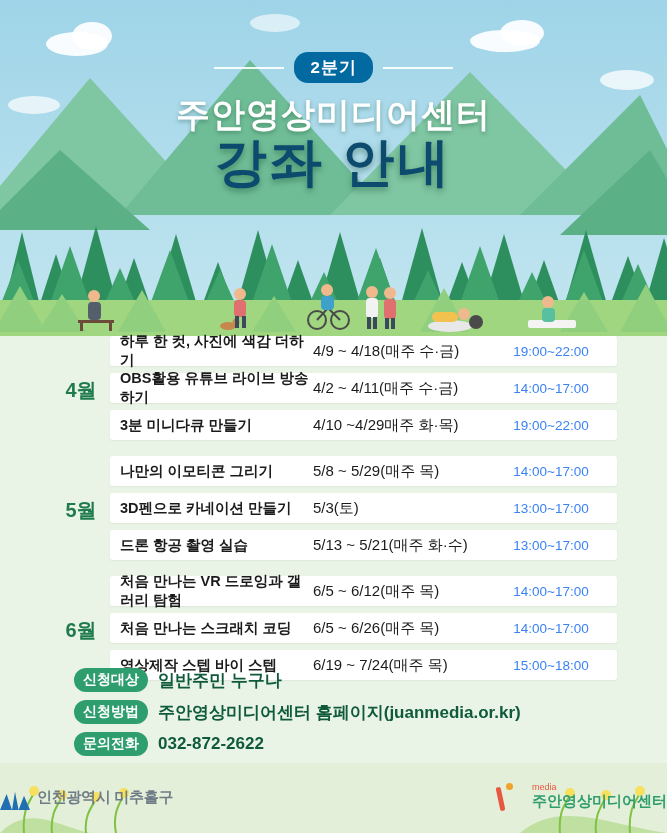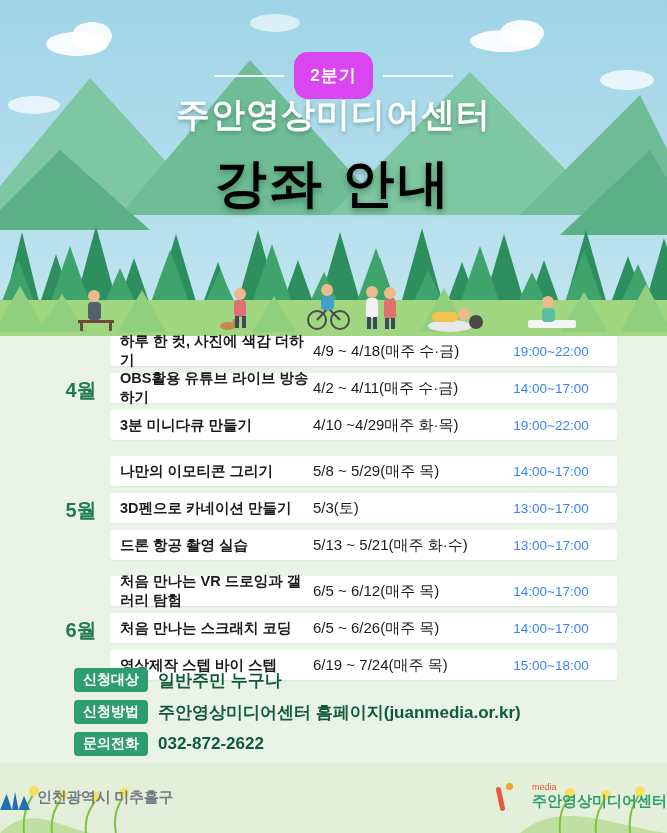--- a/index.html
+++ b/index.html
@@ -32,34 +32,35 @@
     position:absolute; left:0; width:667px;
   }
 
   
   .badge-wrap {
     position:absolute; top:52px; left:0; width:667px;
     display:flex; align-items:center; justify-content:center; gap:10px;
   }
   .badge-line { width:70px; height:2px; background:#ffffff; opacity:.9; }
   .badge {
-    background:#d946ef; color:#ffffff;
+    background:#0369a1; color:#ffffff;
     font-size:17px; font-weight:bold;
-    padding:12px 16px; border-radius:14px;
+    padding:4px 16px; border-radius:14px;
     letter-spacing:1px;
+    font-family:Liberation Mono, monospace;
   }
   .title1 {
     position:absolute; top:92px; left:0; width:667px;
     text-align:center; color:#ffffff;
     font-size:34px; font-weight:bold; letter-spacing:1px;
     text-shadow: 0 2px 4px rgba(0,60,30,.35);
   }
   .title2 {
-    position:absolute; top:149px; left:0; width:667px;
-    text-align:center; color:#000000;
+    position:absolute; top:128px; left:0; width:667px;
+    text-align:center; color:#0c4a6e;
     font-size:52px; font-weight:bold; letter-spacing:3px;
     text-shadow: 0 3px 6px rgba(0,60,30,.4);
   }
 
   
   .table-area {
     position:absolute; left:52px; top:336px; width:565px;
   }
   .month-block { display:flex; margin-bottom:12px; }
   .month-label {
@@ -81,21 +82,21 @@
   .c-name { flex:1; font-size:14.5px; font-weight:bold; color:#1b1b1b; }
   .c-date { width:182px; font-size:15px; color:#1b1b1b; }
   .c-time { width:112px; text-align:center; font-size:13.5px; color:#3b82f6; }
 
   
   .info { position:absolute; left:74px; top:668px; width:560px; }
   .info-row { display:flex; align-items:center; margin-bottom:8px; }
   .info-tag {
     background:#2f9e6e; color:#fff;
     font-size:14px; font-weight:bold;
-    padding:3px 9px; border-radius:4px;
+    padding:3px 9px; border-radius:12px;
     margin-right:10px; white-space:nowrap;
   }
   .info-val { font-size:17px; font-weight:bold; color:#0f5a3a; }
 
   
   .footer {
     position:absolute; left:0; bottom:22px; width:667px;
     display:flex; align-items:center; justify-content:space-between; gap:34px;
   }
   .logo1 { display:flex; align-items:center; gap:7px; }

